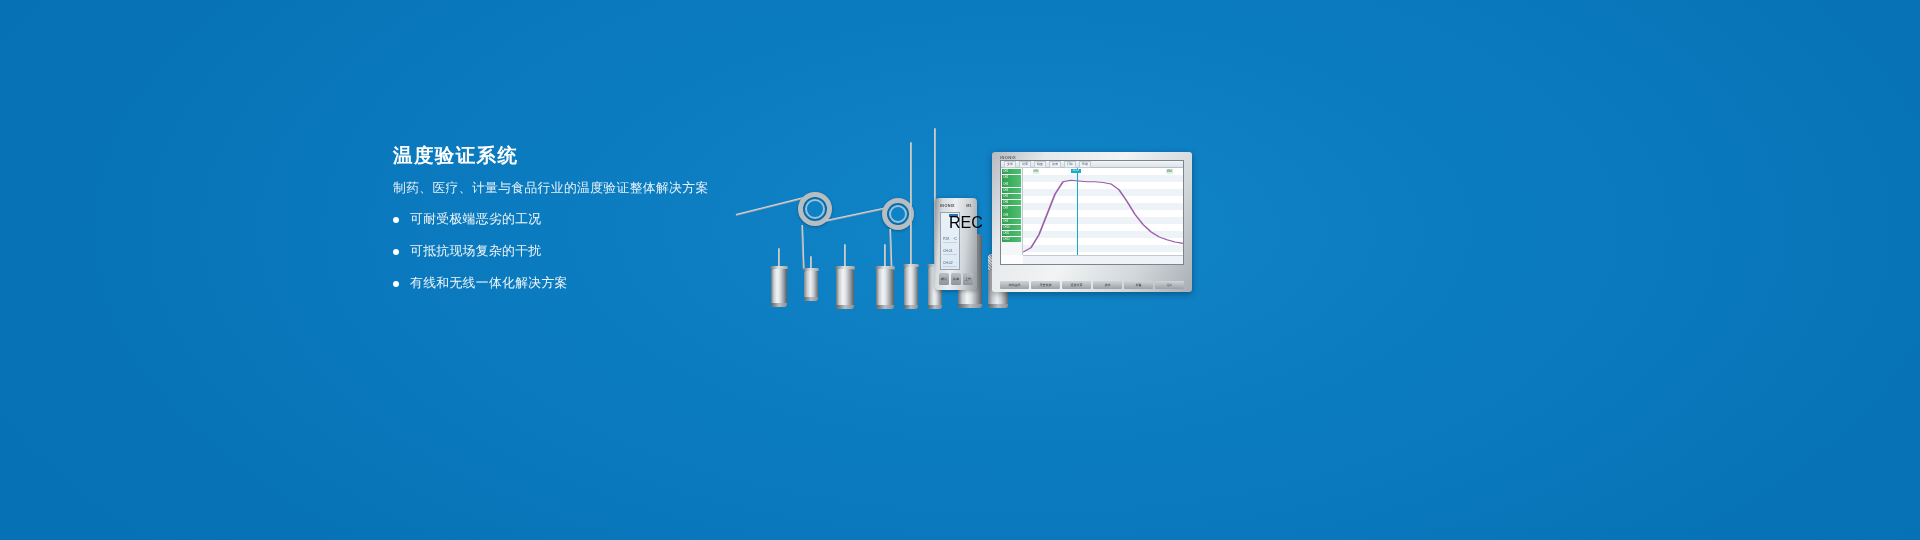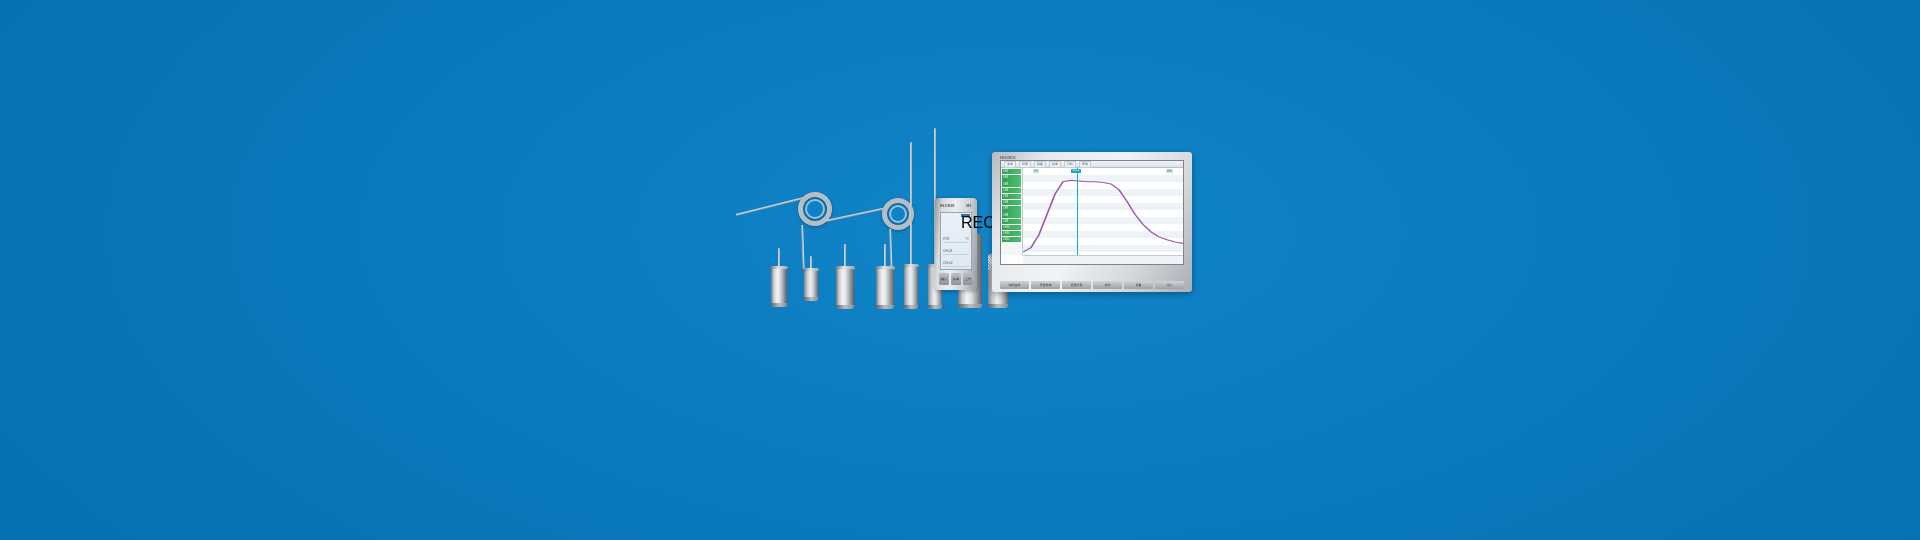--- a/index.html
+++ b/index.html
@@ -105,21 +105,21 @@
     background:linear-gradient(95deg,#8e949a 0%,#d7dbde 16%,#eceef0 42%,
       #ced3d7 70%,#949aa0 100%);
     box-shadow:0 1px 4px rgba(0,0,0,.35);
   }
   #reader-brand {
     position:absolute; top:6px; left:0; width:100%;
     display:flex; justify-content:space-between; padding:0 5px;
     font-size:3.8px; color:#4a5055; font-weight:bold; letter-spacing:.3px;
   }
   #reader-screen {
-    position:absolute; left:5px; top:14px; width:32px; height:58px;
+    position:absolute; left:5px; top:14px; width:20px; height:58px;
     background:linear-gradient(180deg,#eaf1f8,#dde9f4);
     border:.5px solid #9aa3ab;
   }
   #reader-screen-bar {
     position:absolute; right:1px; top:1px; width:9px; height:3px;
     background:#2f6fb0;
   }
   .reader-row {
     position:absolute; left:2px; right:2px; height:8px;
     display:flex; justify-content:space-between; align-items:center;
@@ -205,20 +205,38 @@
     flex:1; background:linear-gradient(180deg,#cfd4d8,#9ba1a6);
     border-radius:1px; font-size:3px; color:#2c3236;
     display:flex; align-items:center; justify-content:center;
   }
 </style>
 </head>
 <body>
 
 <div id="banner">
 
+  <div id="copy">
+    <div id="title">温度验证系统</div>
+    <div id="subtitle">制药、医疗、计量与食品行业的温度验证整体解决方案</div>
+    <div id="bullets">
+      <div class="bullet">
+        <span class="dot"></span>
+        <span>可耐受极端恶劣的工况</span>
+      </div>
+      <div class="bullet">
+        <span class="dot"></span>
+        <span>可抵抗现场复杂的干扰</span>
+      </div>
+      <div class="bullet">
+        <span class="dot"></span>
+        <span>有线和无线一体化解决方案</span>
+      </div>
+    </div>
+  </div>
 
   <div id="products">
 
     <div class="wire" style="left:6px; top:94px; width:72px; transform:rotate(-14deg);"></div>
     <div class="coil" style="left:68px; top:72px; width:34px; height:34px;">
       <div class="coil-inner" style="left:2px; top:2px; right:2px; bottom:2px;"></div>
     </div>
 
     <div class="wire" style="left:96px; top:100px; width:64px; transform:rotate(-12deg);"></div>
     <div class="coil" style="left:152px; top:78px; width:32px; height:32px;">

